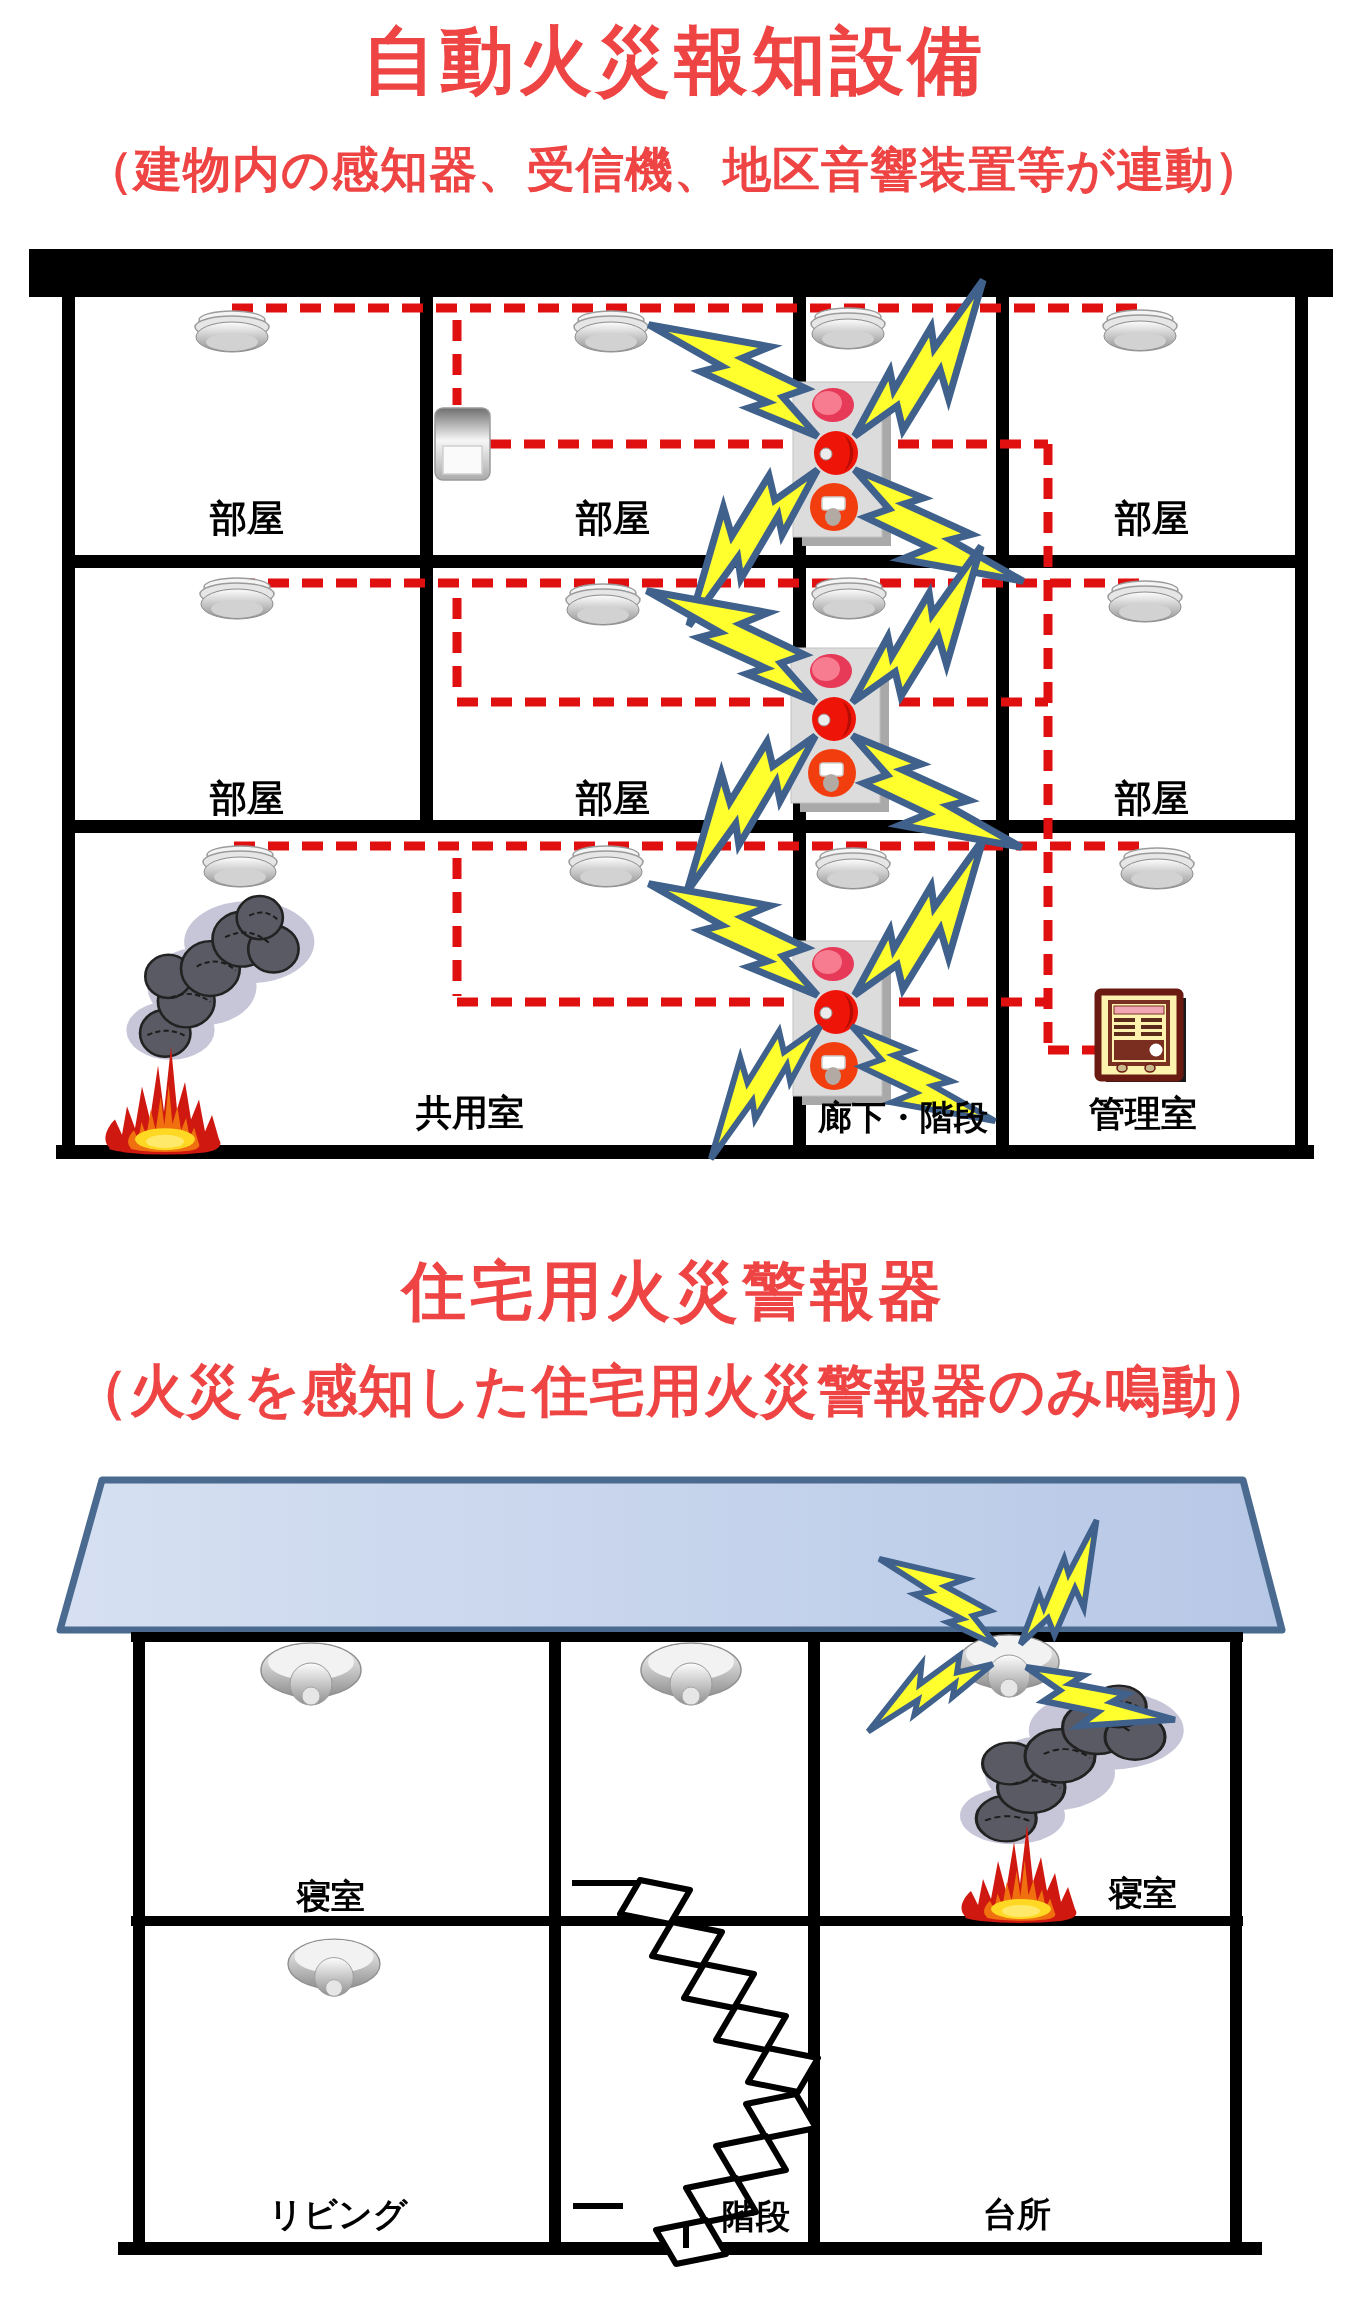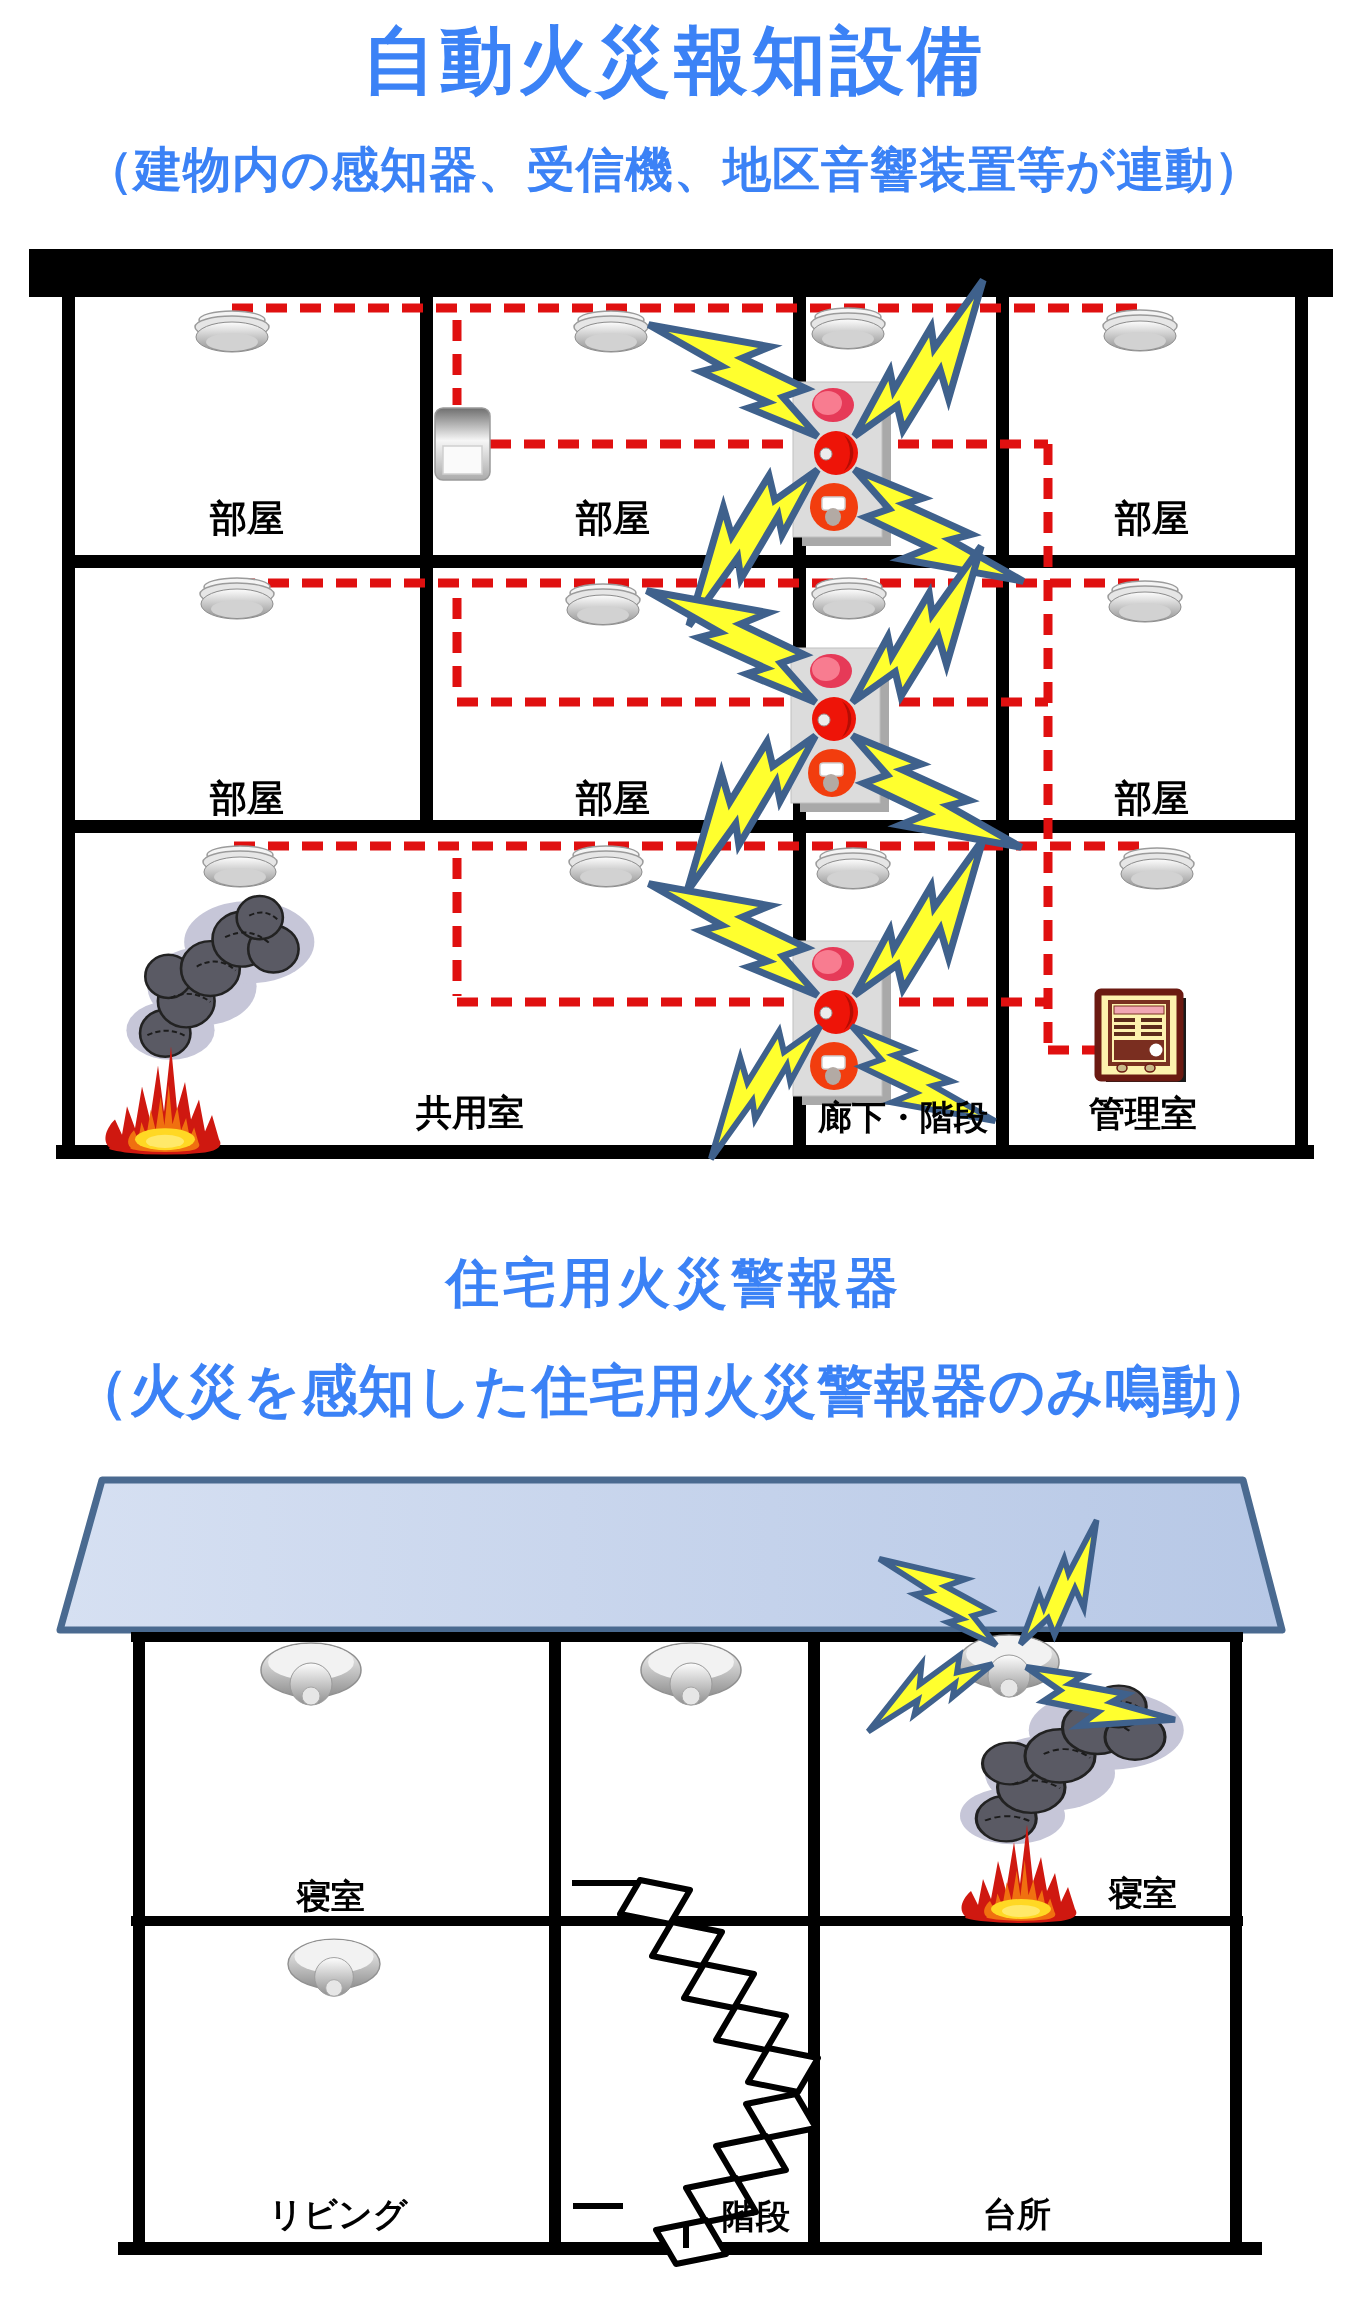--- a/index.html
+++ b/index.html
@@ -1,21 +1,21 @@
 <!DOCTYPE html>
 <html><head>
 <meta charset="utf-8">
 <style>
   html,body{margin:0;padding:0;background:#fff;}
   .page{position:relative;width:1348px;height:2307px;background:#fff;overflow:hidden;
-        font-family:"Liberation Sans",sans-serif;color:#3b82f6;}
+        font-family:"Liberation Sans",sans-serif;color:#ef4444;}
   .ttl{position:absolute;left:0;width:100%;text-align:center;font-weight:bold;white-space:nowrap;}
   .t1{top:12px;font-size:74px;letter-spacing:4px;}
   .st1{top:138px;font-size:48px;font-weight:600;letter-spacing:1px;}
-  .t2{top:1248px;font-size:53px;letter-spacing:4px;}
+  .t2{top:1248px;font-size:64px;letter-spacing:4px;}
   .st2{top:1354px;font-size:56px;font-weight:600;letter-spacing:1px;}
   svg{position:absolute;left:0;top:0;}
   text{font-family:"Liberation Sans",sans-serif;font-weight:600;fill:#000;}
 </style>
 </head>
 <body>
 
 <div class="page">
 
   <div class="ttl t1">自動火災報知設備</div>

